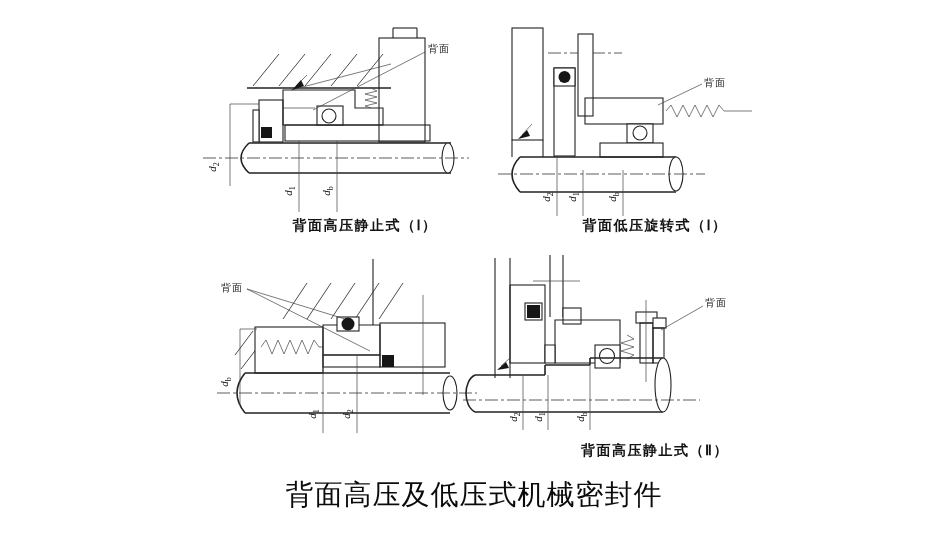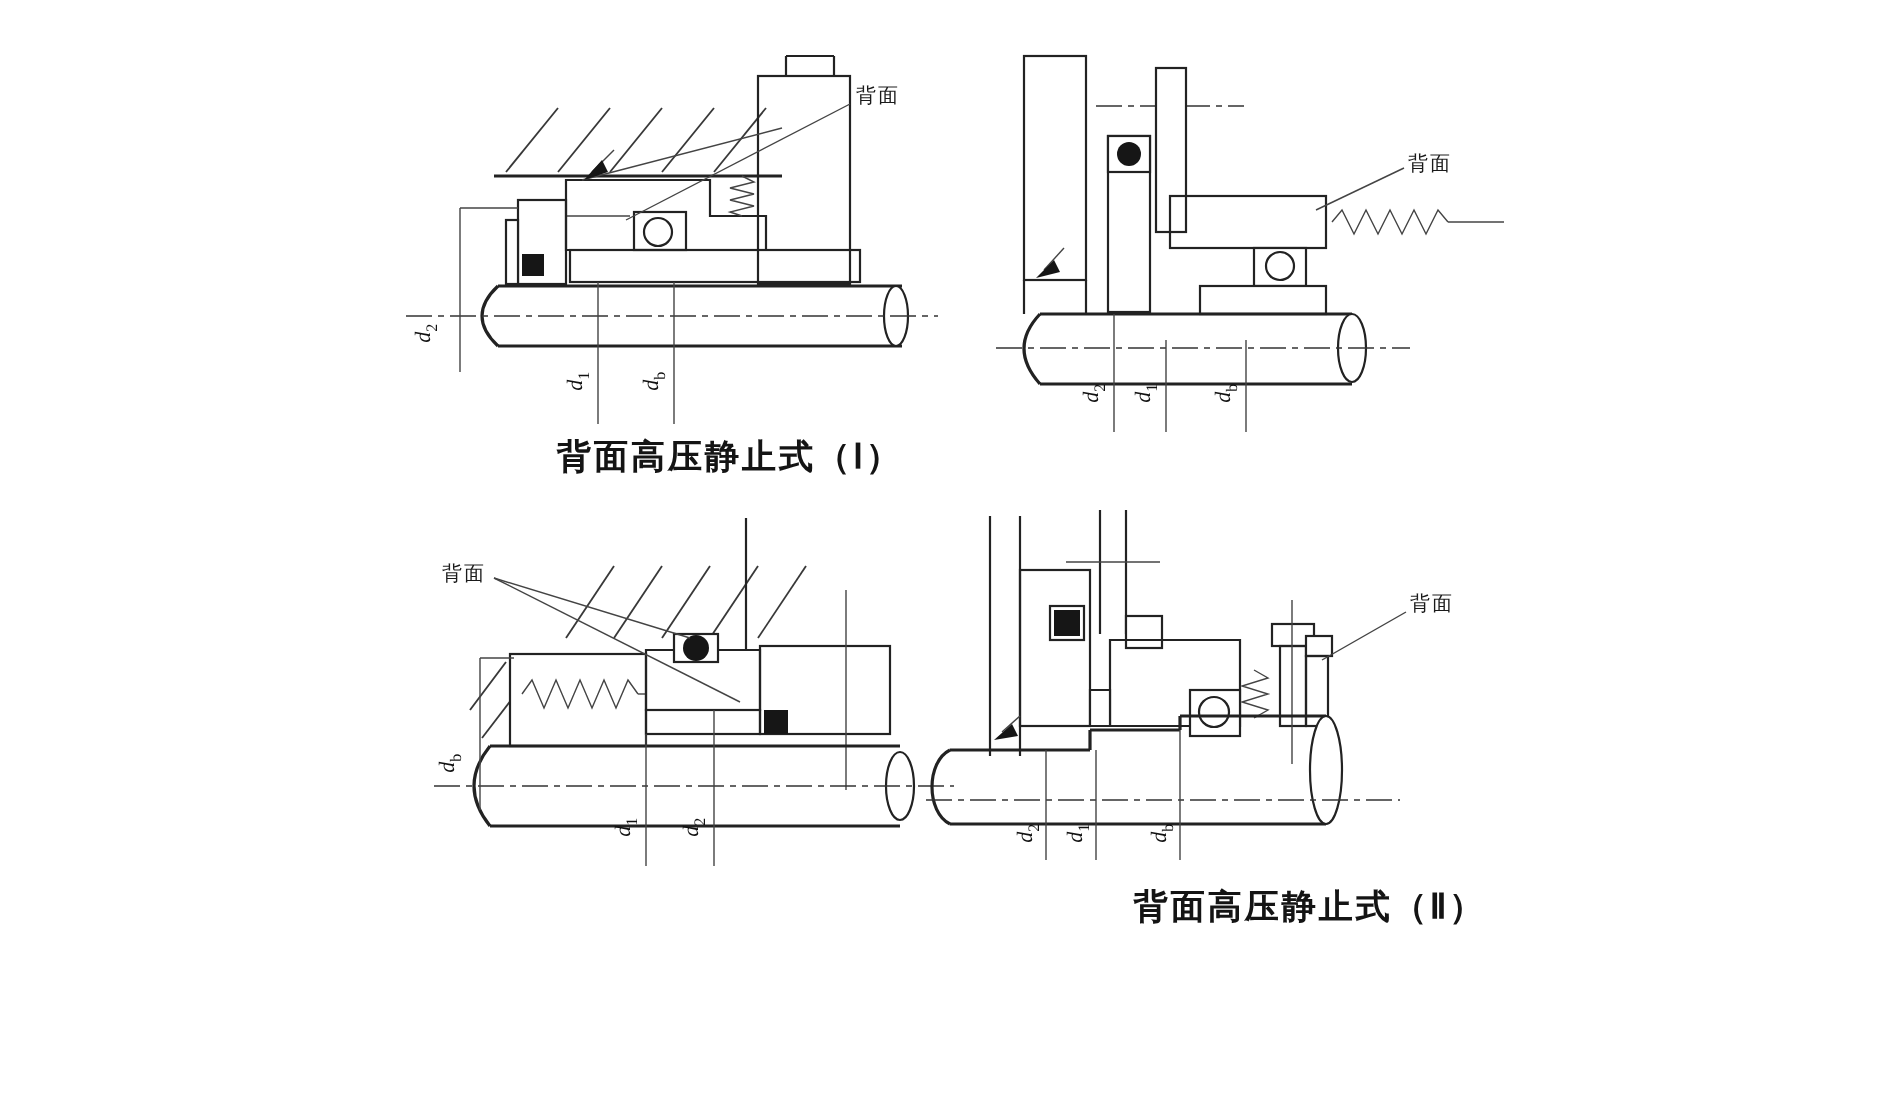--- a/index.html
+++ b/index.html
@@ -13,21 +13,21 @@
   .h  { stroke:#383838; stroke-width:0.9; }
   .thin { stroke:#444; stroke-width:0.7; fill:none; }
   .cl { stroke:#333; stroke-width:0.8; stroke-dasharray:13 3 3 3; fill:none; }
   .blk { fill:#161616; stroke:none; }
   .lbl { position:absolute; font-size:10px; color:#1a1a1a; letter-spacing:1px;
          white-space:nowrap; line-height:1; }
   .dim { position:absolute; font-size:11px; font-style:italic; color:#111;
          transform:rotate(-90deg); transform-origin:center center;
          white-space:nowrap; line-height:1; }
   .dim sub { font-size:8px; font-style:normal; }
-  .cap { position:absolute; font-size:17px; font-weight:bold; color:#141414;
+  .cap { position:absolute; font-size:14px; font-weight:bold; color:#141414;
          letter-spacing:1.5px; text-align:center; white-space:nowrap; }
   .main-cap { position:absolute; left:0; top:476px; width:948px; text-align:center;
          font-family:"Liberation Sans", sans-serif; font-size:28px; color:#0b0b0b;
          letter-spacing:1px; }
 </style>
 </head>
 <body>
 
 <div class="page">
 
@@ -162,20 +162,21 @@
         <line class="thin" x1="67" y1="137" x2="67" y2="196"></line>
         <line class="thin" x1="93" y1="150" x2="93" y2="196"></line>
         <line class="thin" x1="133" y1="150" x2="133" y2="196"></line>
       </g>
     </svg>
     <div class="lbl" style="left:214px; top:58px">背面</div>
     <div class="dim" style="left:53px;  top:170px"><span>d</span><sub>2</sub></div>
     <div class="dim" style="left:79px;  top:170px"><span>d</span><sub>1</sub></div>
     <div class="dim" style="left:119px; top:170px"><span>d</span><sub>b</sub></div>
   </div>
+  <div class="cap" style="left:515px; top:217px; width:280px">背面低压旋转式（Ⅰ）</div>
 
   <div class="panel" style="left:195px; top:255px; width:290px; height:190px">
     <svg width="290" height="190" viewBox="0 0 290 190">
 
       <g>
         <line class="h" x1="88" y1="64" x2="112" y2="28"></line>
         <line class="h" x1="112" y1="64" x2="136" y2="28"></line>
         <line class="h" x1="136" y1="64" x2="160" y2="28"></line>
         <line class="h" x1="160" y1="64" x2="184" y2="28"></line>
         <line class="h" x1="184" y1="64" x2="208" y2="28"></line>
@@ -290,14 +291,15 @@
         <line class="thin" x1="135" y1="115" x2="135" y2="180"></line>
       </g>
     </svg>
     <div class="lbl" style="left:250px; top:48px">背面</div>
     <div class="dim" style="left:55px;  top:160px"><span>d</span><sub>2</sub></div>
     <div class="dim" style="left:80px;  top:160px"><span>d</span><sub>1</sub></div>
     <div class="dim" style="left:122px; top:160px"><span>d</span><sub>b</sub></div>
   </div>
   <div class="cap" style="left:515px; top:442px; width:280px">背面高压静止式（Ⅱ）</div>
 
+  <div class="main-cap">背面高压及低压式机械密封件</div>
 
 </div>
 
 </body></html>

